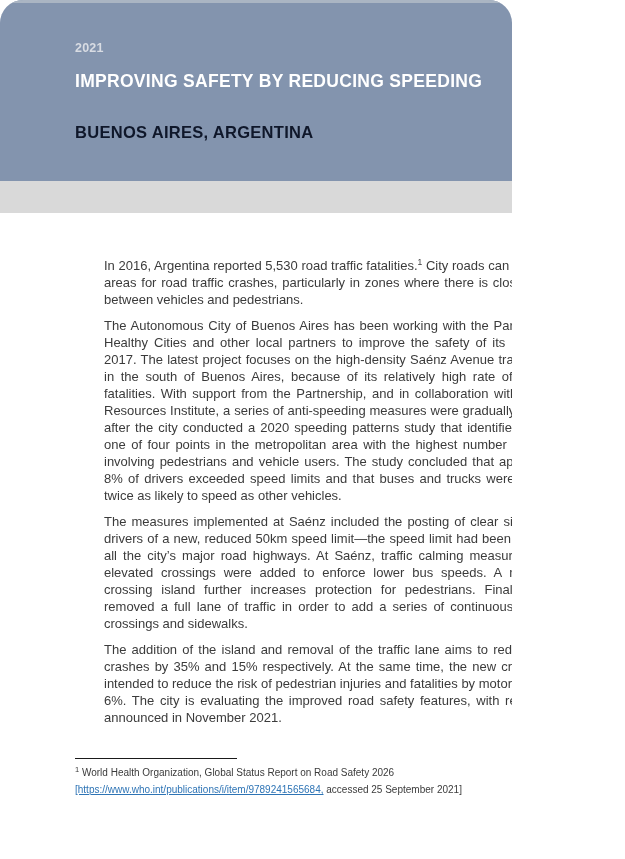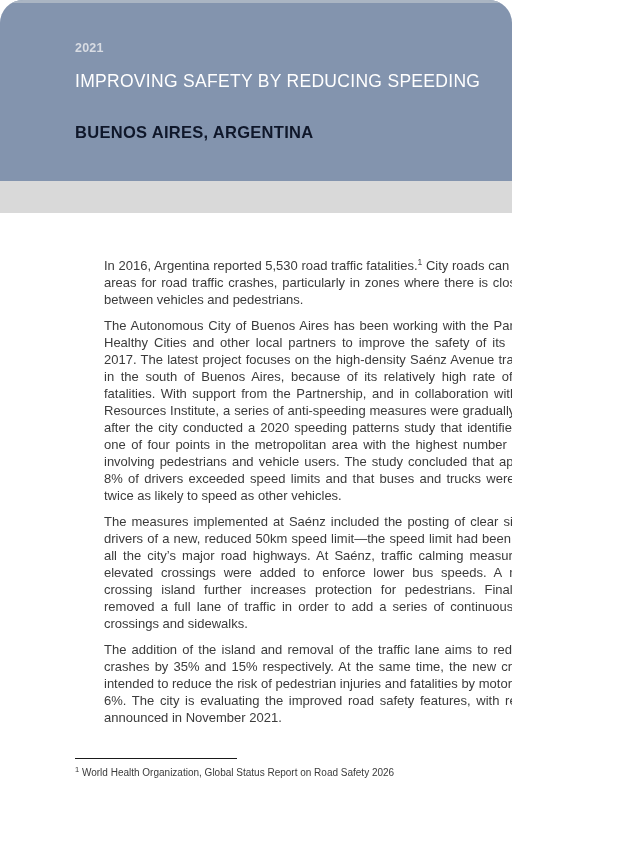--- a/index.html
+++ b/index.html
@@ -23,21 +23,21 @@
   .band{
     position:absolute;top:181px;left:0;width:625px;height:32px;
     background:#d9d9d9;
   }
   .year{
     position:absolute;left:75px;top:41px;
     color:#d8dce3;font-size:12.5px;font-weight:bold;letter-spacing:.2px;
   }
   .title{
     position:absolute;left:75px;top:71px;
-    color:#ffffff;font-size:17.5px;font-weight:normal;letter-spacing:.3px;
+    color:#ffffff;font-size:17.5px;font-weight:bold;letter-spacing:.3px;
     white-space:nowrap;
   }
   .subtitle{
     position:absolute;left:75px;top:123px;
     color:#0f172a;font-size:16.5px;font-weight:bold;letter-spacing:.3px;
     white-space:nowrap;
   }
   
   .who{
     position:absolute;left:544px;top:7px;width:80px;
@@ -137,15 +137,16 @@
   <div class="content">
     <p><span>In 2016, Argentina reported 5,530 road traffic fatalities.</span><sup>1</sup><span> City roads can be high-risk areas for road traffic crashes, particularly in zones where there is close proximity between vehicles and pedestrians.</span></p>
     <p>The Autonomous City of Buenos Aires has been working with the Partnership for Healthy Cities and other local partners to improve the safety of its roads since 2017. The latest project focuses on the high-density Saénz Avenue transport area in the south of Buenos Aires, because of its relatively high rate of pedestrian fatalities. With support from the Partnership, and in collaboration with the World Resources Institute, a series of anti-speeding measures were gradually introduced after the city conducted a 2020 speeding patterns study that identified Saénz as one of four points in the metropolitan area with the highest number of incidents involving pedestrians and vehicle users. The study concluded that approximately 8% of drivers exceeded speed limits and that buses and trucks were more than twice as likely to speed as other vehicles.</p>
     <p>The measures implemented at Saénz included the posting of clear signs to alert drivers of a new, reduced 50km speed limit—the speed limit had been changed at all the city’s major road highways. At Saénz, traffic calming measures such as elevated crossings were added to enforce lower bus speeds. A new central crossing island further increases protection for pedestrians. Finally, the city removed a full lane of traffic in order to add a series of continuous pedestrian crossings and sidewalks.</p>
     <p>The addition of the island and removal of the traffic lane aims to reduce serious crashes by 35% and 15% respectively. At the same time, the new crossings are intended to reduce the risk of pedestrian injuries and fatalities by motor vehicles by 6%. The city is evaluating the improved road safety features, with results to be announced in November 2021.</p>
   </div>
 
   <div class="footnote">
     <div class="footnote-rule"></div>
     <div><sup>1</sup><span> World Health Organization, Global Status Report on Road Safety 2026</span></div>
+    <div><span class="fn-link">[https://www.who.int/publications/i/item/9789241565684,</span><span> accessed 25 September 2021]</span></div>
   </div>
 
 </div>
 
 </body></html>

